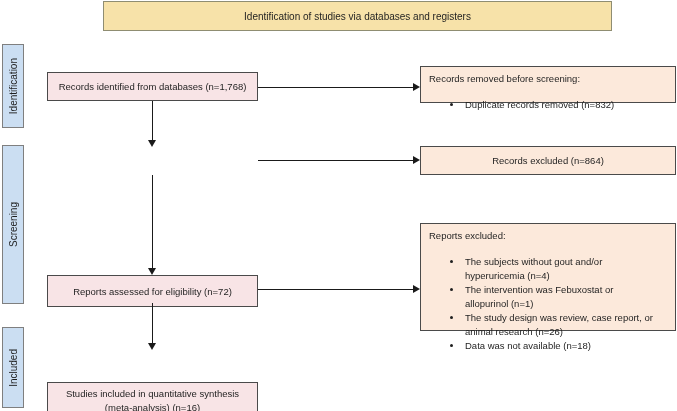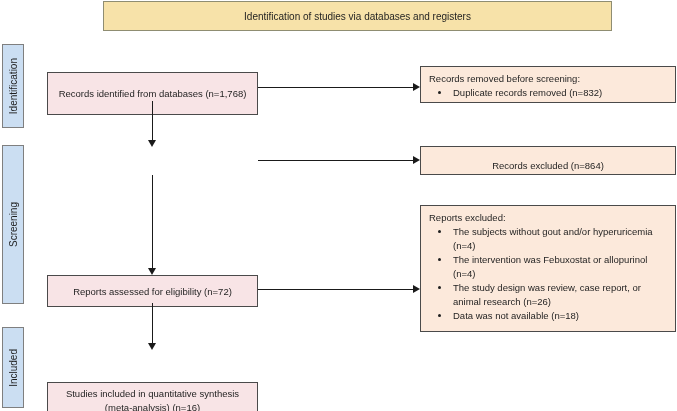--- a/index.html
+++ b/index.html
@@ -34,36 +34,36 @@
   .stage-screening{ top:145px; height:159px; }
   .stage-included{ top:327px; height:81px; }
 
   .fbox{
     position:absolute; left:47px; width:211px;
     background:var(--flow-bg); border:1px solid var(--box-border);
     display:flex; flex-direction:column; align-items:center; justify-content:center;
     text-align:center; padding:1px 2px;
   }
   .fbox span{ display:block; white-space:nowrap; }
-  .fbox1{ top:72px;  height:43px; }
+  .fbox1{ top:72px;  height:29px; }
   .fbox2{ top:147px; height:28px; }
   .fbox3{ top:275px; height:32px; }
   .fbox4{ top:350px; height:37px; line-height:14px;margin-top:32px; }
 
   .sbox{
     position:absolute; left:420px; width:256px;
     background:var(--side-bg); border:1px solid var(--box-border);
     padding:5px 8px 4px 8px; line-height:14px;
   }
   .sbox-title{ margin:0; }
-  .sbox ul{ margin:0; padding:0 0 0 22px; list-style:disc; }
+  .sbox ul{ margin:12px; padding:0 0 0 22px; list-style:disc; }
   .sbox li{ margin:0; padding:0 0 0 2px; }
   .sboxA{ top:66px;  height:37px; }
-  .sboxB{ top:146px; height:29px; display:flex; align-items:flex-end; justify-content:center; text-align:center; padding:1px 2px; }
-  .sboxC{ top:205px; height:127px; }
+  .sboxB{ top:146px; height:29px; display:flex; align-items:center; justify-content:center; text-align:center; padding:1px 2px; }
+  .sboxC{ top:223px; height:108px; }
 
   .vline{ position:absolute; width:1px; background:var(--arrow); }
   .hline{ position:absolute; height:1px; background:var(--arrow); }
   .head-down{
     position:absolute; width:0; height:0;
     border-left:4px solid transparent; border-right:4px solid transparent;
     border-top:7px solid var(--arrow);
   }
   .head-right{
     position:absolute; width:0; height:0;
@@ -109,21 +109,21 @@
   </div>
 
   <div class="sbox sboxB">
     <span>Records excluded (n=864)</span>
   </div>
 
   <div class="sbox sboxC">
     <div class="sbox-title">Reports excluded:</div>
     <ul>
       <li>The subjects without gout and/or hyperuricemia (n=4)</li>
-      <li>The intervention was Febuxostat or allopurinol (n=4)</li>
+      <li>The intervention was Febuxostat or allopurinol (n=1)</li>
       <li>The study design was review, case report, or animal research (n=26)</li>
       <li>Data was not available (n=18)</li>
     </ul>
   </div>
 
   <div class="vline" style="left:152px;top:101px;height:39px"></div>
   <div class="head-down" style="left:148px;top:140px"></div>
 
   <div class="vline" style="left:152px;top:175px;height:93px"></div>
   <div class="head-down" style="left:148px;top:268px"></div>

